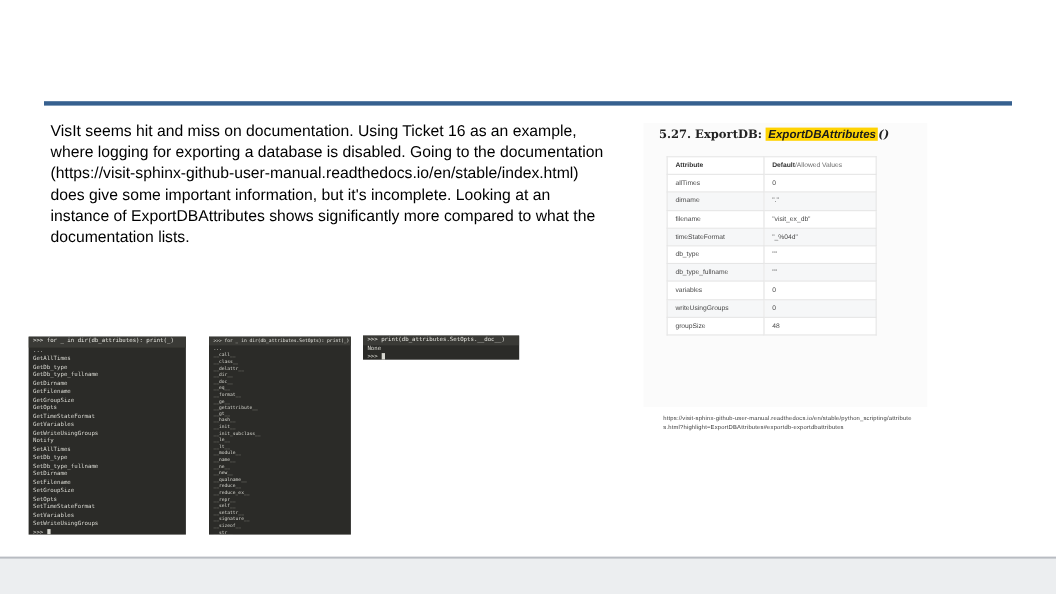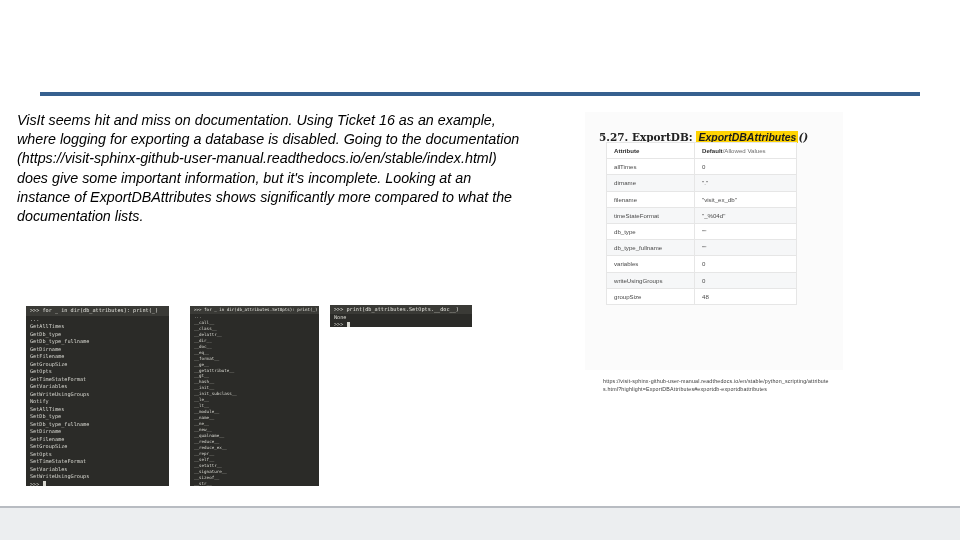--- a/index.html
+++ b/index.html
@@ -39,28 +39,27 @@
     left: 40px;
     top: 92px;
     width: 880px;
     height: 4px;
     background: #36608f;
   }
 
   
   .body-text {
     position: absolute;
-    left: 17px;
+    left: 46px;
     top: 111px;
     width: 510px;
     font-size: 14.3px;
     line-height: 19.2px;
     color: #000000;
     text-align: left;
-    font-style: italic;
   }
 
   
   .term {
     position: absolute;
     background: #2b2b28;
     color: #d9d9d2;
     font-family: "DejaVu Sans Mono", "Liberation Mono", monospace;
     overflow: hidden;
     box-sizing: border-box;
@@ -117,21 +116,21 @@
     left: 585px;
     top: 112px;
     width: 258px;
     height: 258px;
     background: #fbfbfb;
     box-sizing: border-box;
   }
   .docs-heading {
     position: absolute;
     left: 14px;
-    top: 19px;
+    top: 4px;
     font-family: "DejaVu Serif", "Liberation Serif", serif;
     font-size: 10.5px;
     font-weight: bold;
     color: #222222;
     white-space: nowrap;
   }
   .docs-heading .hl {
     background: #ffd302;
     font-style: italic;
     font-family: "Liberation Sans", sans-serif;

